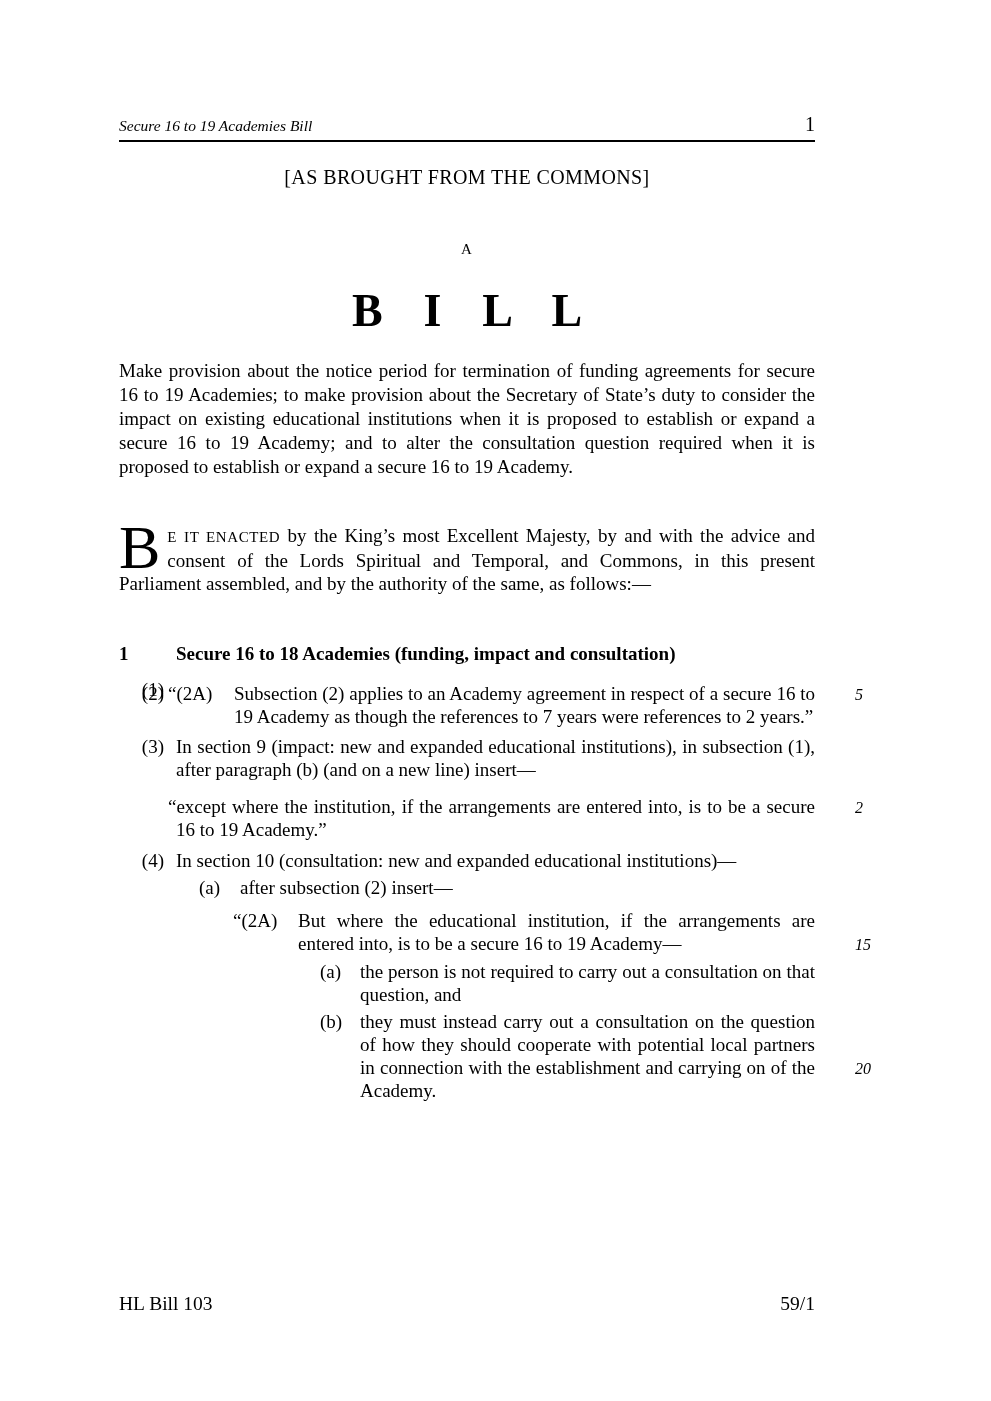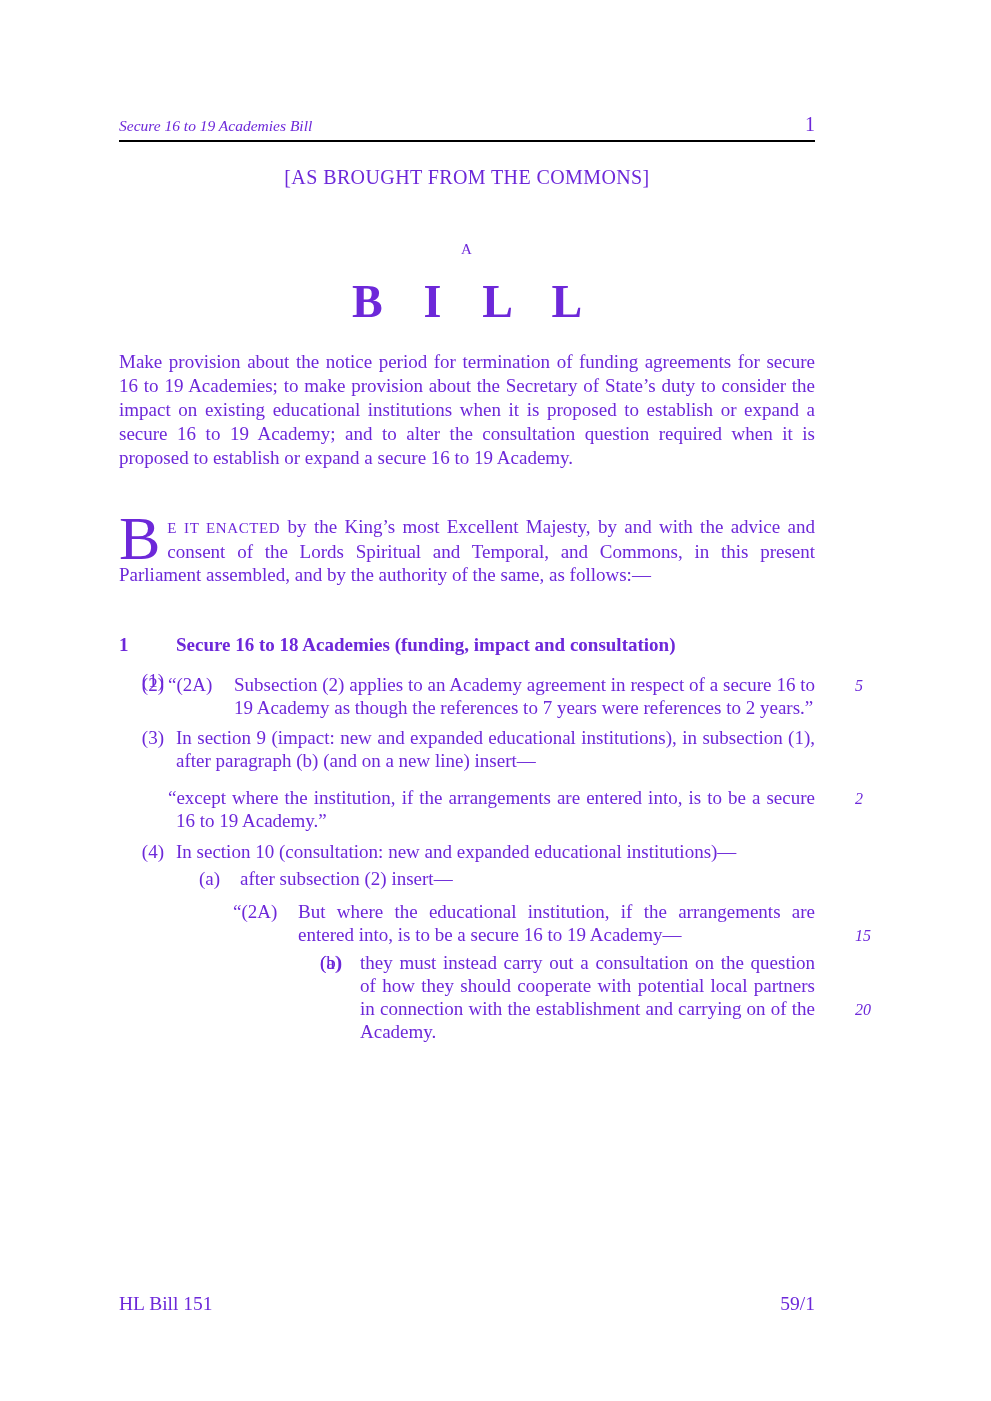--- a/index.html
+++ b/index.html
@@ -1,35 +1,35 @@
 <!DOCTYPE html>
 <html><head>
 <meta charset="utf-8">
 <style>
   html,body { margin:0; padding:0; background:#ffffff; }
   .page {
     position:relative; width:881px; height:1401px; background:#ffffff;
-    font-family:"Liberation Serif","DejaVu Serif",serif; color:#6d28d9;
+    font-family:"Liberation Serif","DejaVu Serif",serif; color:#000000;
     overflow:hidden;
   }
   .col { position:absolute; left:119px; top:0; width:696px; }
   p { margin:0; }
 
   
   .header {
     display:flex; justify-content:space-between; align-items:baseline;
     margin-top:113px; padding-bottom:4px; border-bottom:2px solid #000;
   }
   .header-title { font-style:italic; font-size:15.5px; }
   .page-num { font-size:20px; }
 
   .brought { margin-top:24px; text-align:center; font-size:20px; letter-spacing:0.4px; }
 
   .mast-a  { margin-top:52px; text-align:center; font-size:15px; letter-spacing:1px; }
-  .bill    { margin-top:22px; text-align:center; font-size:46px; font-weight:bold;
+  .bill    { margin-top:31px; text-align:center; font-size:46px; font-weight:bold;
              line-height:44px; letter-spacing:0.32em; padding-left:0.32em; }
   .mast-to { margin-top:23px; text-align:center; font-size:15px; letter-spacing:1px; }
 
   .long-title { margin-top:26px; font-size:19px; line-height:24px; text-align:justify; }
 
   .enacting { margin-top:45px; font-size:19px; line-height:23px; text-align:justify; }
   .dropcap  { float:left; font-size:62px; line-height:44px; height:46px;
               padding-right:7px; margin-top:1px; }
   .lead     { font-size:15px; letter-spacing:0.6px; }
 
@@ -140,30 +140,30 @@
 
     <div class="blk mt-q2">
       <p class="body-text q2">
         <span class="qlabel">“(2A)</span><span>But where the educational institution, if the arrangements are entered into, is to be a secure 16 to 19 Academy—</span>
       </p>
       <span class="linenum" style="top:24px;">15</span>
     </div>
 
     <div class="blk mt-ina">
       <p class="body-text subin">
-        <span class="num">(a)</span>
+        <span class="num">(a)</span><span>the person is not required to carry out a consultation on that question, and</span>
       </p>
     </div>
 
     <div class="blk mt-inb">
       <p class="body-text subin">
         <span class="num">(b)</span><span>they must instead carry out a consultation on the question of how they should cooperate with potential local partners in connection with the establishment and carrying on of the Academy.</span>
       </p>
       <span class="linenum" style="top:47px;">20</span>
     </div>
 
   </div>
 
   <div class="footer">
-    <span>HL Bill 151</span>
+    <span>HL Bill 103</span>
     <span>59/1</span>
   </div>
 </div>
 
 </body></html>

